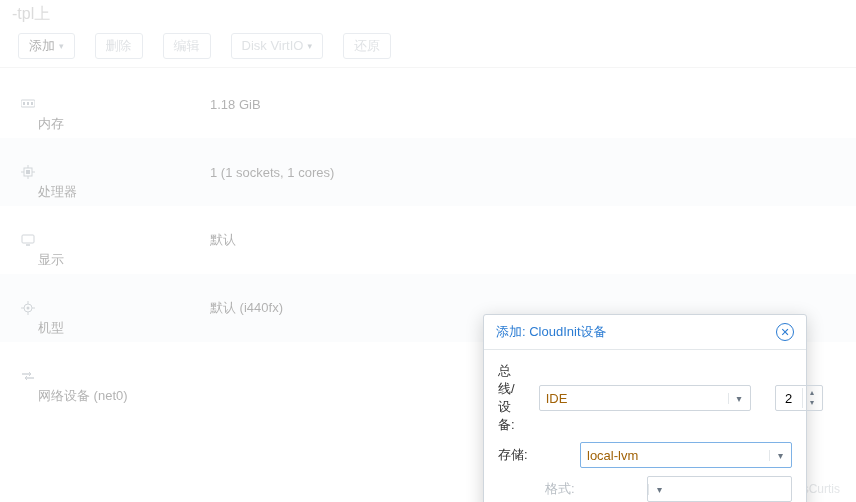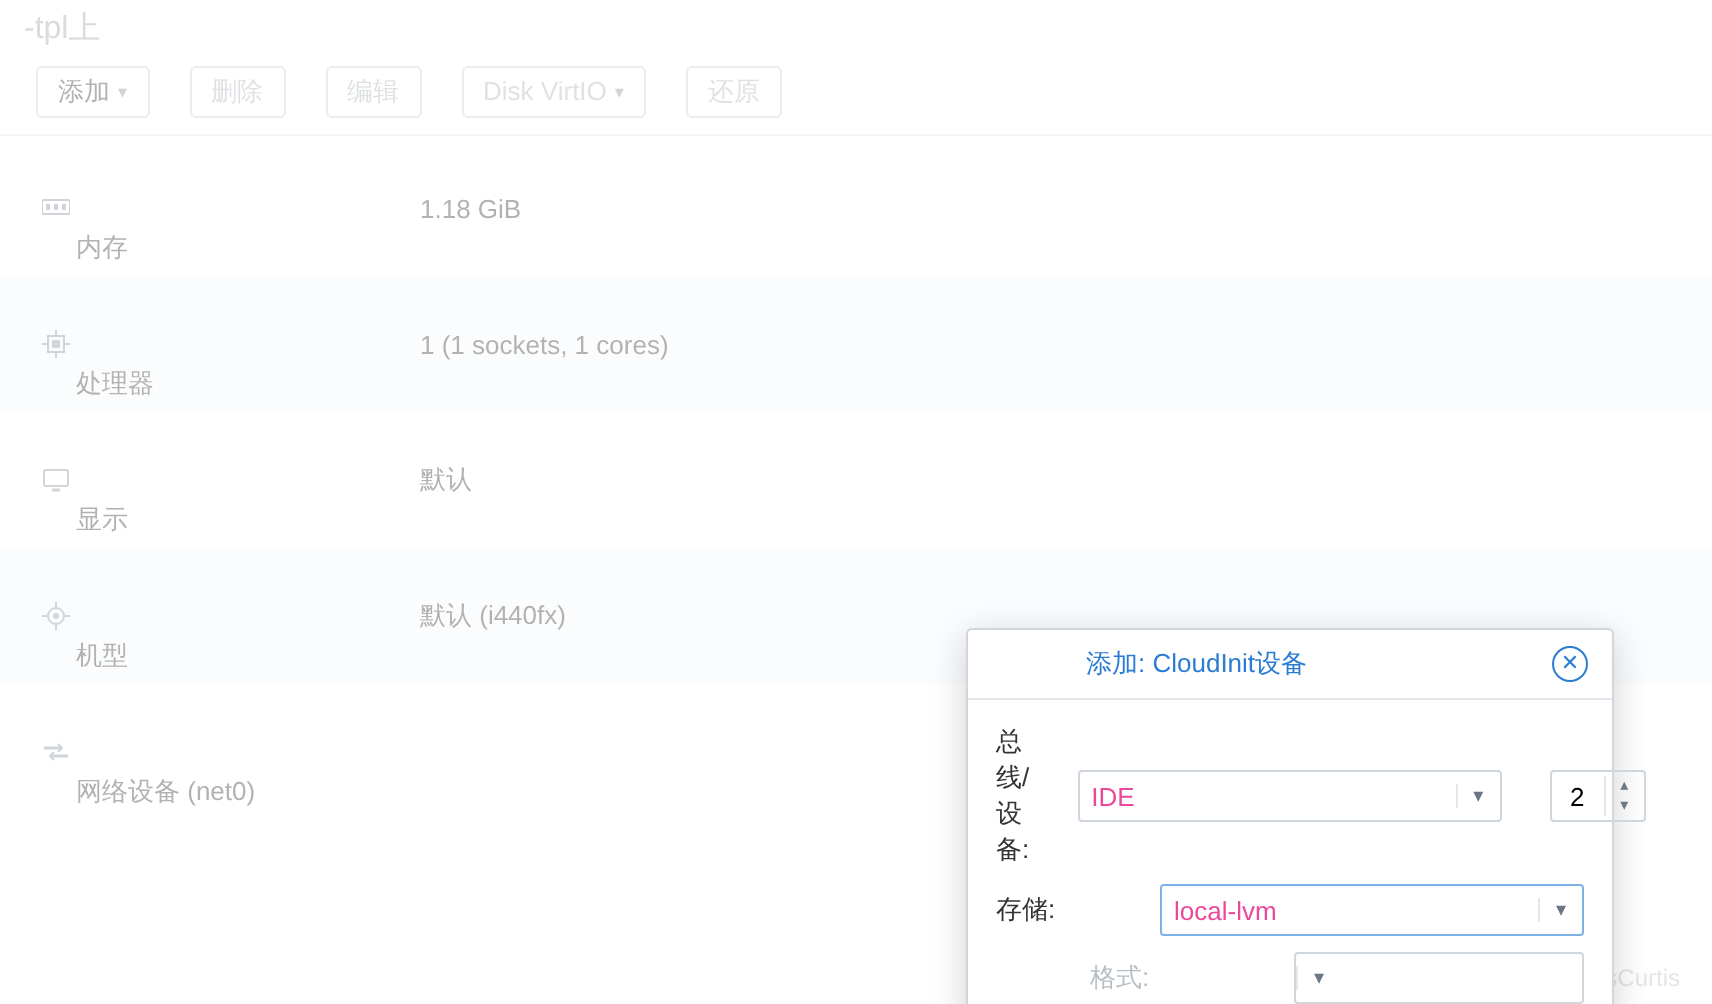--- a/index.html
+++ b/index.html
@@ -12,29 +12,29 @@
 .btn .chev{font-size:9px;color:#9aa3ab;}
 .list{padding:2px 0;}
 .row{display:flex;align-items:center;padding:5px 18px;color:#555;}
 .row:nth-child(even){background:#f7f9fa;}
 .row .icon{width:20px;color:#9aa3ab;display:flex;justify-content:center;}
 .row .label{width:172px;color:#555;margin-top:40px;}
 .row .value{color:#555;}
 
 .dialog{position:absolute;left:483px;top:314px;width:324px;background:#fff;border:1px solid #cfd6dd;border-radius:3px;box-shadow:0 4px 18px rgba(0,0,0,.18);z-index:20;}
 .dlg-head{display:flex;align-items:center;justify-content:space-between;padding:8px 12px;border-bottom:1px solid #e3e7ea;}
-.dlg-title{color:#2b7cd3;font-size:13px;margin-left:47px;}
+.dlg-title{color:#2b7cd3;font-size:13px;}
 .dlg-close{width:18px;height:18px;border:1.5px solid #2b7cd3;border-radius:50%;color:#2b7cd3;display:flex;align-items:center;justify-content:center;font-size:11px;cursor:pointer;line-height:1;}
 .dlg-body{padding:12px 14px 6px;}
 .field{display:flex;align-items:center;margin-bottom:8px;gap:24px;}
 .field-label{width:78px;color:#333;}
 .field-label.disabled{color:#b8bec4;margin-left:47px;}
 .combo{flex:1;display:flex;align-items:center;border:1px solid #cfd6dd;height:26px;background:#fff;border-radius:2px;}
 .combo.focus{border-color:#7eb2e6;}
-.combo input{border:none;outline:none;flex:1;padding:0 6px;font-size:13px;color:#ec4899;background:transparent;}
+.combo input{border:none;outline:none;flex:1;padding:0 6px;font-size:13px;color:#a16207;background:transparent;}
 .combo input::placeholder{color:#b8bec4;}
 .combo.disabled input{color:#b8bec4;}
 .combo .drop{width:22px;text-align:center;color:#6b7784;border-left:1px solid #e3e7ea;font-size:10px;cursor:pointer;}
 .spin{width:48px;display:flex;align-items:center;border:1px solid #cfd6dd;height:26px;border-radius:2px;}
 .spin input{width:26px;border:none;outline:none;text-align:center;font-size:13px;}
 .spin .arrows{width:20px;display:flex;flex-direction:column;border-left:1px solid #e3e7ea;}
 .spin .arrows span{font-size:8px;line-height:10px;text-align:center;color:#6b7784;cursor:pointer;}
 .watermark{position:absolute;right:16px;bottom:6px;color:#c2c7cc;font-size:12px;z-index:1;}
 svg{display:block;}
 </style>

